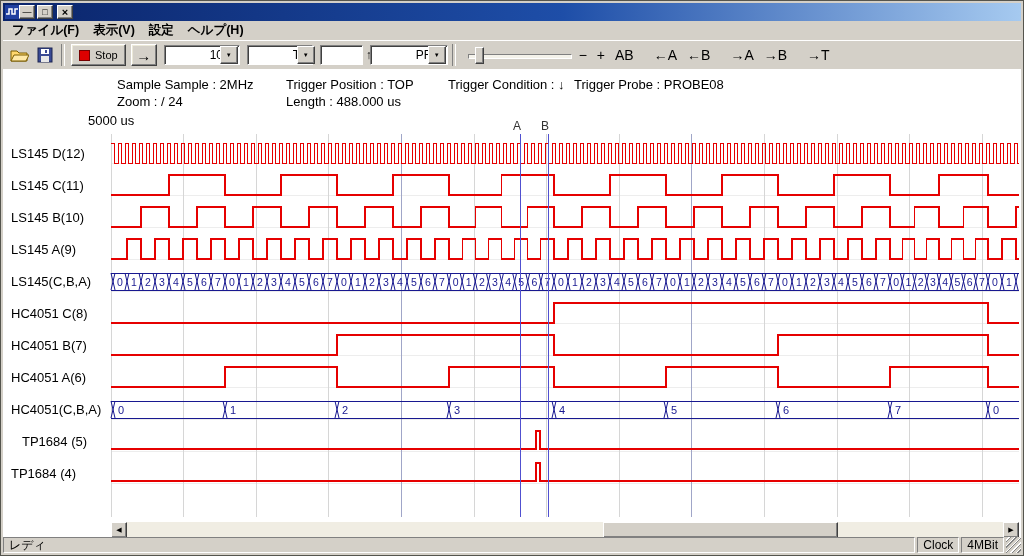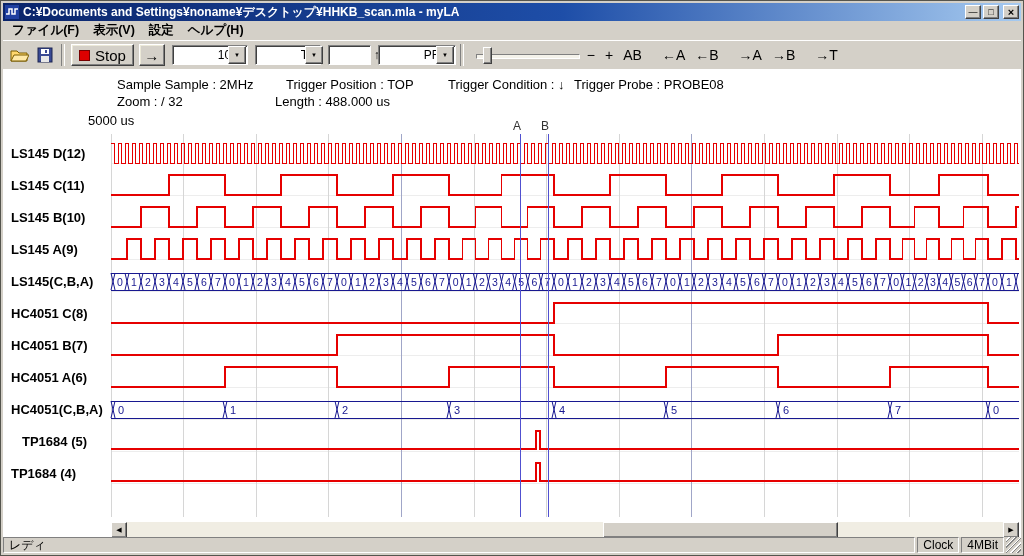--- a/index.html
+++ b/index.html
@@ -10,37 +10,37 @@
   .title-text{color:#fff;font-size:12px;font-weight:bold;margin-left:4px;flex:1;white-space:nowrap;overflow:hidden;}
   .win-btns{display:flex;gap:2px;flex:0 0 auto;}
   .winbtn{width:16px;height:14px;background:#d4d0c8;border:1px solid;border-color:#fff #404040 #404040 #fff;box-shadow:inset -1px -1px 0 #808080;font-size:9px;line-height:11px;text-align:center;padding:0;font-family:inherit;}
   .winbtn.close{margin-left:2px;font-size:11px;font-weight:bold;}
   .menubar{position:absolute;left:2px;top:20px;right:2px;height:19px;display:flex;align-items:center;font-size:12.5px;padding-left:2px;font-weight:bold;}
   .menu-item{padding:2px 7px;}
   .toolbar{position:absolute;left:2px;top:39px;right:2px;height:29px;display:flex;align-items:center;padding:0 4px;border-top:1px solid #fff;box-sizing:border-box;}
   .tbtn{width:25px;height:24px;background:transparent;border:none;display:flex;align-items:center;justify-content:center;padding:0;}
   .tsep{width:2px;height:22px;border-left:1px solid #808080;border-right:1px solid #fff;margin:0 4px;flex:0 0 auto;}
   .btn-raised{background:#d4d0c8;border:1px solid;border-color:#fff #404040 #404040 #fff;box-shadow:inset -1px -1px 0 #808080, inset 1px 1px 0 #ece9d8;}
-  .stop-btn{height:22px;display:flex;align-items:center;gap:5px;padding:0 7px;font-size:15px;font-family:inherit;margin-left:2px;}
+  .stop-btn{height:22px;display:flex;align-items:center;gap:5px;padding:0 7px;font-size:11px;font-family:inherit;margin-left:2px;}
   .stop-sq{width:9px;height:9px;background:#dd0000;border:1px solid #770000;display:inline-block;}
   .run-btn{width:26px;height:22px;font-size:15px;font-weight:bold;padding:0;margin-left:5px;font-family:inherit;}
   .combo{display:flex;align-items:center;margin-left:7px;font-size:12px;height:20px;background:#fff;border:1px solid;border-color:#808080 #fff #fff #808080;box-shadow:inset 1px 1px 0 #404040;box-sizing:border-box;padding-left:41px;}
   .combo-text{flex:1;padding:0 4px;white-space:nowrap;overflow:hidden;}
   .combo-arrow{width:16px;height:16px;background:#d4d0c8;border:1px solid;border-color:#fff #404040 #404040 #fff;box-shadow:inset -1px -1px 0 #808080;font-size:6px;display:flex;align-items:center;justify-content:center;margin-right:1px;flex:0 0 auto;}
   .combo.c1{width:76px;} .combo.c2{width:66px;} .combo.c3{width:36px;} .combo.c4{width:78px;}
   .slider{position:relative;width:108px;height:22px;margin-left:6px;flex:0 0 auto;}
   .slider-track{position:absolute;left:2px;right:2px;top:10px;height:3px;border:1px solid;border-color:#808080 #fff #fff #808080;background:#f4f2ea;}
   .slider-thumb{position:absolute;left:9px;top:3px;width:7px;height:15px;background:#d4d0c8;border:1px solid;border-color:#fff #404040 #404040 #fff;box-shadow:inset -1px -1px 0 #808080;}
   .tflat{background:transparent;border:none;font-size:14px;padding:2px 5px;font-family:inherit;color:#000;}
   .gapL{margin-left:10px;}
   .client{position:absolute;left:2px;top:68px;right:2px;bottom:18px;background:#fff;overflow:hidden;}
   .info-label{position:absolute;font-size:13px;color:#000;white-space:nowrap;}
   #wave-svg{position:absolute;left:0;top:0;}
   #wave-svg text{font-family:"Liberation Sans","DejaVu Sans",sans-serif;}
-  .ch-label{position:absolute;left:8px;font-size:13px;color:#000;white-space:nowrap;font-weight:bold;}
+  .ch-label{position:absolute;left:8px;font-size:13px;color:#000;white-space:nowrap;}
   .hscroll{position:absolute;left:108px;top:453px;width:908px;height:16px;background:#f0ede3;}
   .sarrow{position:absolute;top:0;width:16px;height:16px;background:#d4d0c8;border:1px solid;border-color:#fff #404040 #404040 #fff;box-shadow:inset -1px -1px 0 #808080;font-size:7px;line-height:14px;text-align:center;box-sizing:border-box;}
   .sarrow.left{left:0;} .sarrow.right{right:0;}
   .sthumb{position:absolute;left:492px;top:0;width:235px;height:16px;background:#d4d0c8;border:1px solid;border-color:#fff #404040 #404040 #fff;box-shadow:inset -1px -1px 0 #808080;box-sizing:border-box;}
   .statusbar{position:absolute;left:2px;right:2px;bottom:2px;height:16px;display:flex;gap:2px;align-items:stretch;}
   .spanel{border:1px solid;border-color:#808080 #fff #fff #808080;font-size:12px;padding:3px 5px;display:flex;align-items:center;white-space:nowrap;}
   .spanel.grow{flex:1;}
   .size-grip{width:15px;background:repeating-linear-gradient(135deg,#d4d0c8 0,#d4d0c8 2px,#ffffff 2px,#ffffff 3px,#848484 3px,#848484 4px);}
 </style>
 </head>
@@ -48,21 +48,20 @@
 
 <div class="window">
 
   <div class="titlebar">
     <span class="app-icon">
       <svg width="14" height="14" viewBox="0 0 14 14">
           <rect x="0" y="0" width="14" height="14" fill="#2040a0"></rect>
           <polyline points="1,9 4,9 4,4 7,4 7,9 10,9 10,4 13,4" fill="none" stroke="#fff" stroke-width="1.5"></polyline>
         </svg>
     </span>
-    <span class="title-text">C:¥Documents and Settings¥noname¥デスクトップ¥HHKB_scan.mla - myLA</span>
     <span class="win-btns">
       <button class="winbtn">—</button>
       <button class="winbtn">□</button>
       <button class="winbtn close">×</button>
     </span>
   </div>
 
   <div class="menubar">
     <span class="menu-item">ファイル(F)</span>
     <span class="menu-item">表示(V)</span>
@@ -120,22 +119,22 @@
     <button class="tflat gapL">→A</button>
     <button class="tflat">→B</button>
     <button class="tflat gapL">→T</button>
   </div>
 
   <div class="client">
     <div class="info-label" style="left:114px;top:8px;">Sample Sample : 2MHz</div>
     <div class="info-label" style="left:283px;top:8px;">Trigger Position : TOP</div>
     <div class="info-label" style="left:445px;top:8px;">Trigger Condition : ↓</div>
     <div class="info-label" style="left:571px;top:8px;">Trigger Probe : PROBE08</div>
-    <div class="info-label" style="left:114px;top:25px;">Zoom : /  32</div>
-    <div class="info-label" style="left:272px;top:25px;">Length : 488.000 us</div>
+    <div class="info-label" style="left:114px;top:25px;">Zoom : /  24</div>
+    <div class="info-label" style="left:283px;top:25px;">Length : 488.000 us</div>
     <div class="info-label" style="left:85px;top:44px;">5000 us</div>
 
     <svg id="wave-svg" width="1018" height="470" viewBox="0 68 1018 470">
         <line x1="108" y1="162" x2="1016" y2="162" stroke="#ededed" stroke-width="1" shape-rendering="crispEdges"></line>
         <line x1="108" y1="194" x2="1016" y2="194" stroke="#ededed" stroke-width="1" shape-rendering="crispEdges"></line>
         <line x1="108" y1="226" x2="1016" y2="226" stroke="#ededed" stroke-width="1" shape-rendering="crispEdges"></line>
         <line x1="108" y1="258" x2="1016" y2="258" stroke="#ededed" stroke-width="1" shape-rendering="crispEdges"></line>
         <line x1="108" y1="290" x2="1016" y2="290" stroke="#ededed" stroke-width="1" shape-rendering="crispEdges"></line>
         <line x1="108" y1="322" x2="1016" y2="322" stroke="#ededed" stroke-width="1" shape-rendering="crispEdges"></line>
         <line x1="108" y1="354" x2="1016" y2="354" stroke="#ededed" stroke-width="1" shape-rendering="crispEdges"></line>

